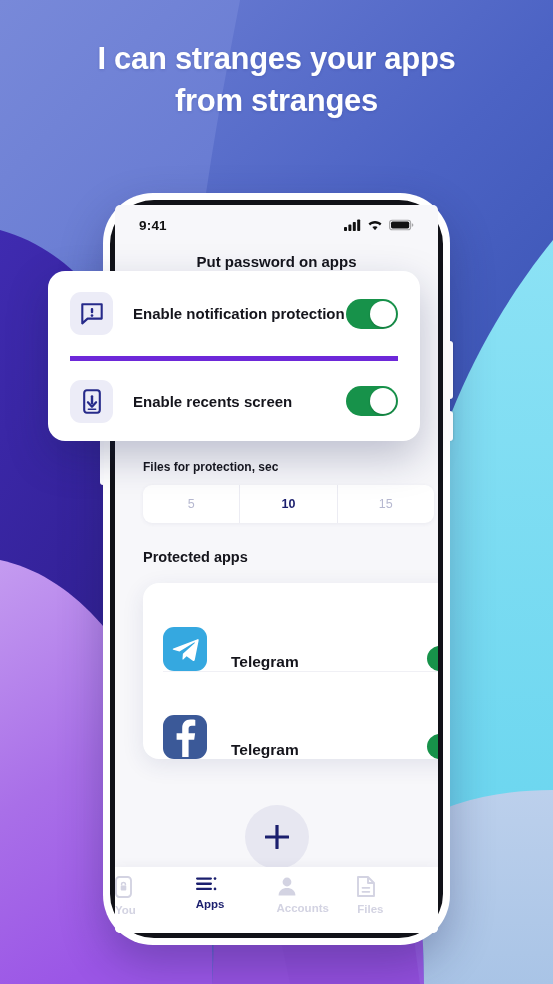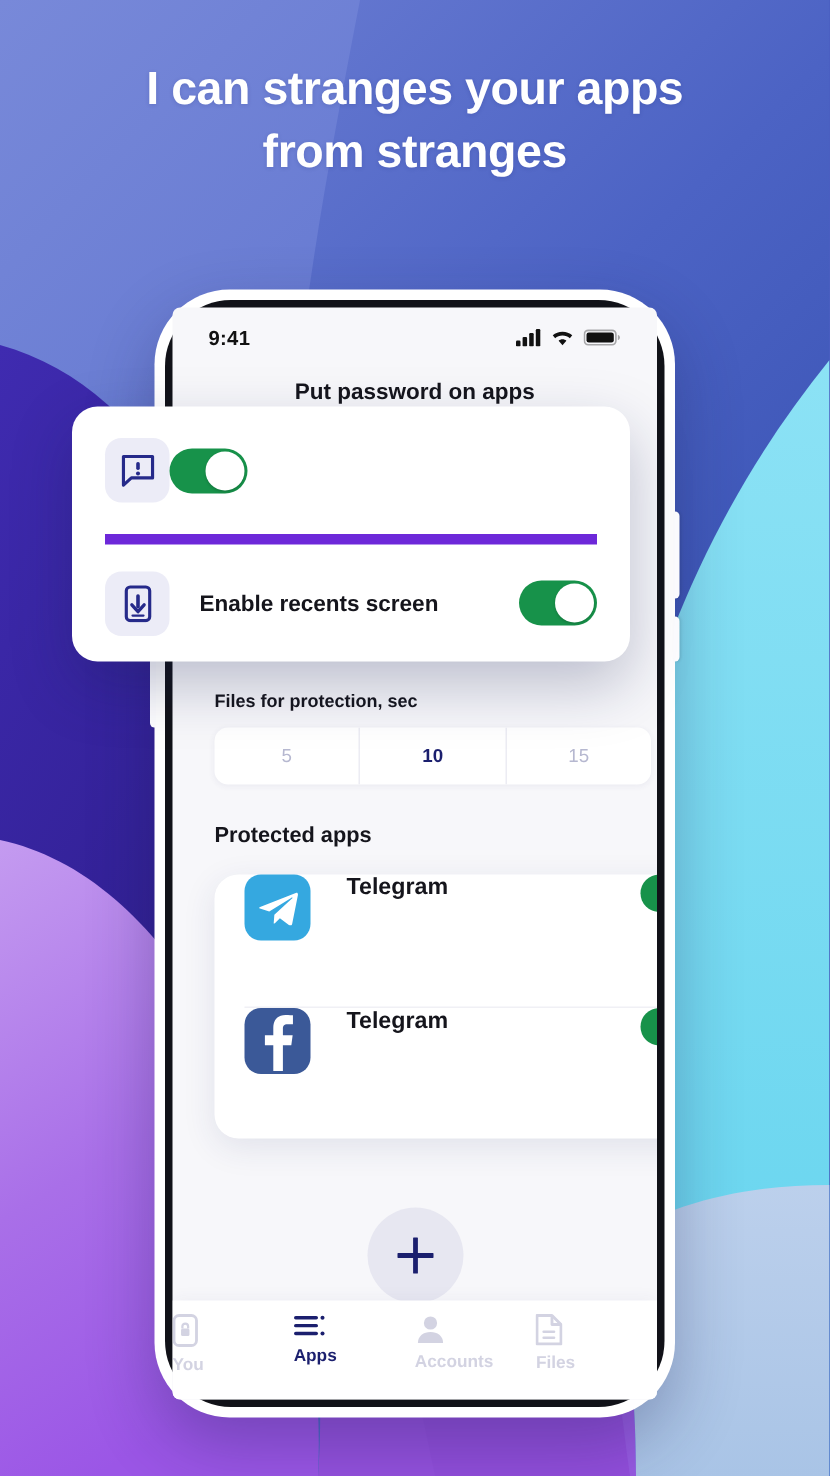--- a/index.html
+++ b/index.html
@@ -99,21 +99,21 @@
   .section-title {
     position:absolute; left:28px; top:344px;
     font-size:14.5px; font-weight:bold; color:#15151c;
   }
   .apps-card {
     position:absolute; left:28px; top:378px; width:348px;
     background:#ffffff; border-radius:16px;
     box-shadow:0 6px 22px rgba(40,50,110,0.10);
     padding:0 20px;
   }
-  .app-row { display:flex; align-items:flex-start; height:88px; }
+  .app-row { display:flex; align-items:flex-end; height:88px; }
   .app-row + .app-row { border-top:1px solid #f0f0f5; }
   .app-icon { width:44px; height:44px; border-radius:11px; flex:none;
               display:flex; align-items:center; justify-content:center; }
   .app-icon.telegram { background:#35a8e0; }
   .app-icon.facebook { background:#3b5998; }
   .app-name { flex:1; margin-left:24px; font-size:15.5px; font-weight:bold; color:#15151c; }
 
   
   .toggle { width:44px; height:25px; border-radius:13px; background:#17924a;
             position:relative; flex:none; }
@@ -142,21 +142,21 @@
   .nav-item.active .nav-label { color:#1b1f6e; }
 
   
   #overlay-card {
     position:absolute; left:48px; top:271px;
     width:372px; border-radius:17px; background:#ffffff;
     box-shadow:0 16px 40px rgba(25,30,80,0.26);
     padding:0 22px; z-index:20;
   }
   .ov-row { display:flex; align-items:center; height:85px; }
-  .ov-row + .ov-row { border-top:7px solid #6d28d9; }
+  .ov-row + .ov-row { border-top:5px solid #6d28d9; }
   .ov-icon {
     width:43px; height:43px; border-radius:11px; background:#ececf7;
     display:flex; align-items:center; justify-content:center; flex:none;
   }
   .ov-label { flex:1; margin-left:20px; font-size:15px; font-weight:bold; color:#15151c; }
 </style>
 </head>
 <body>
 
 <div id="bg">
@@ -324,20 +324,21 @@
 <div id="overlay-card">
 
   <div class="ov-row">
     <div class="ov-icon">
       <svg width="24" height="24" viewBox="0 0 24 24">
         <path d="M2.3 2.3 H21.7 V16.6 H7.6 L2.3 21.4 Z" fill="none" stroke="#262a8a" stroke-width="2.1" stroke-linejoin="round"></path>
         <rect x="10.8" y="6.0" width="2.4" height="5.3" rx="1.1" fill="#262a8a"></rect>
         <circle cx="12" cy="13.6" r="1.35" fill="#262a8a"></circle>
       </svg>
     </div>
+    <div class="ov-label">Enable notification protection</div>
     <div class="toggle lg">
         <div class="knob"></div>
       </div>
   </div>
 
   <div class="ov-row">
     <div class="ov-icon">
       <svg width="22" height="25" viewBox="0 0 22 25">
         <rect x="3.2" y="1.3" width="15.6" height="22.4" rx="2.6" fill="none" stroke="#262a8a" stroke-width="2.1"></rect>
         <rect x="9.8" y="6.2" width="2.4" height="9.4" rx="1.1" fill="#262a8a"></rect>

